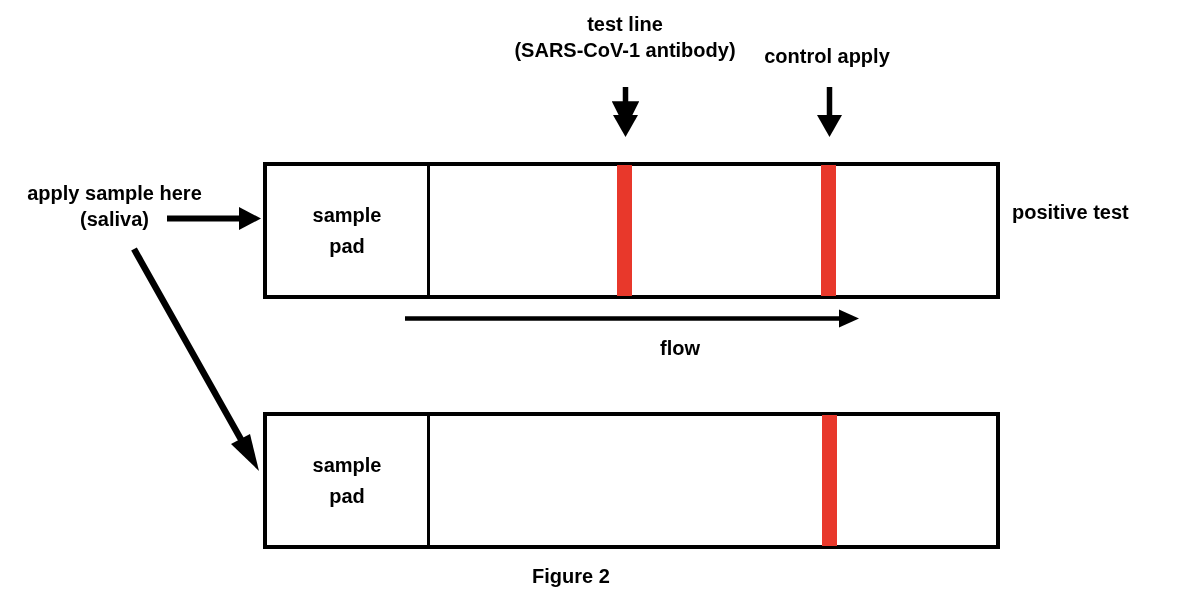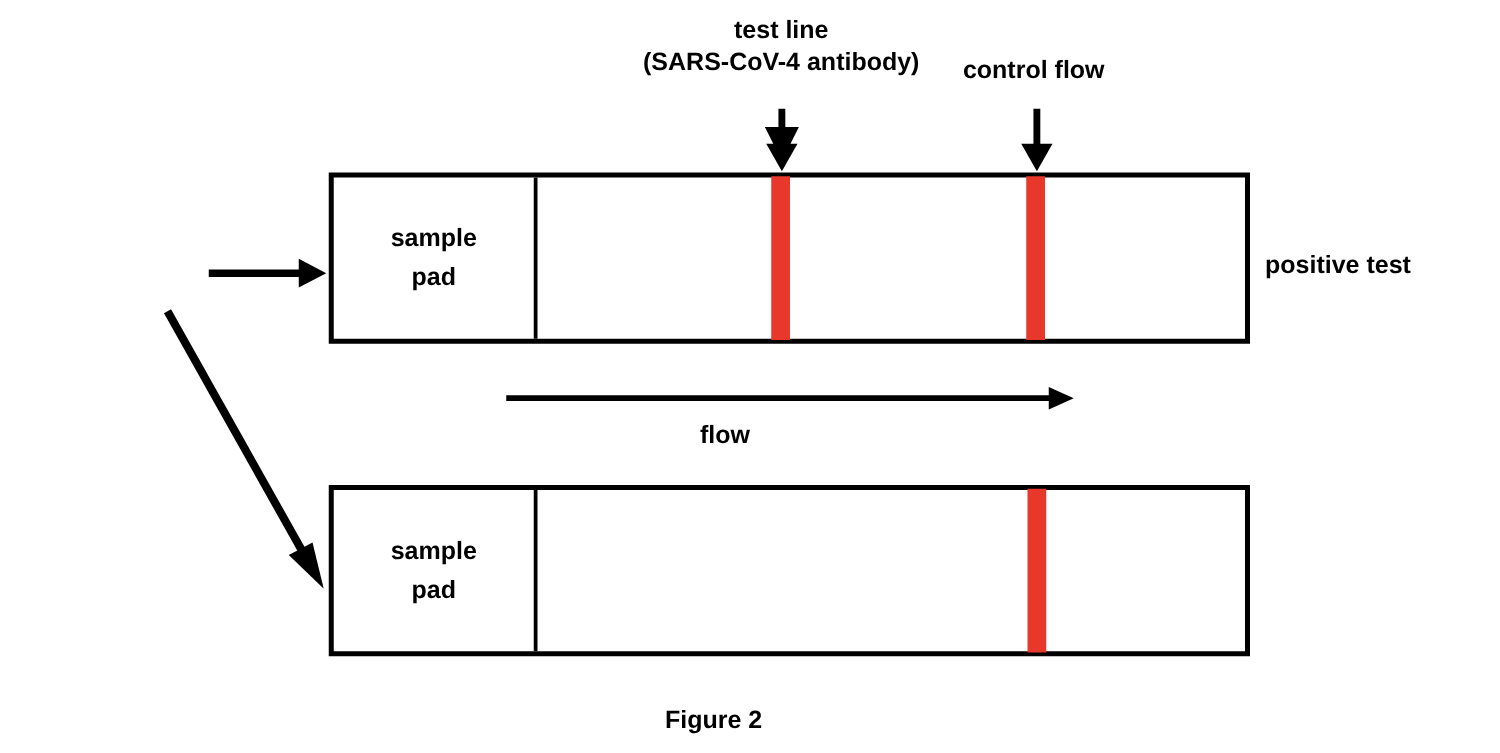--- a/index.html
+++ b/index.html
@@ -53,40 +53,41 @@
     left: 1012px;
     top: 200px;
     font-size: 20px;
   }
   #label-negative {
     left: 1038px;
     top: 448px;
     font-size: 20px;
   }
   #label-flow {
-    left: 560px;
+    left: 520px;
     top: 336px;
     width: 180px;
     font-size: 20px;
-    text-align: left;
+    text-align: right;
   }
   #figure-caption {
     left: 532px;
     top: 564px;
     width: 180px;
     font-size: 20px;
     text-align: left;
   }
 
   
   .strip {
     position: absolute;
     box-sizing: border-box;
     border: 4px solid #000000;
     background: #ffffff;
+    margin-top: 24px;
   }
   #strip-positive {
     left: 263px;
     top: 138px;
     width: 737px;
     height: 137px;
   }
   #strip-negative {
     left: 263px;
     top: 388px;
@@ -133,24 +134,26 @@
     height: 602px;
     pointer-events: none;
   }
 </style>
 </head>
 <body>
 
 <div id="figure-root" style="background: rgb(255, 255, 255);">
 
   <div class="lbl" id="label-test-line">test line
-(SARS-CoV-4 antibody)</div>
-
-  <div class="lbl" id="label-control-line">control flow</div>
-
+(SARS-CoV-1 antibody)</div>
+
+  <div class="lbl" id="label-control-line">control apply</div>
+
+  <div class="lbl" id="label-apply-sample">apply sample here
+(saliva)</div>
 
   <div class="lbl" id="label-positive">positive test</div>
 
 
   <div class="lbl" id="label-flow">flow</div>
 
   <div class="lbl" id="figure-caption">Figure 2</div>
 
   <div class="strip" id="strip-positive" style="border-color: rgb(0, 0, 0);">
     <div class="sample-pad" style="border-right-color: rgb(0, 0, 0);">

